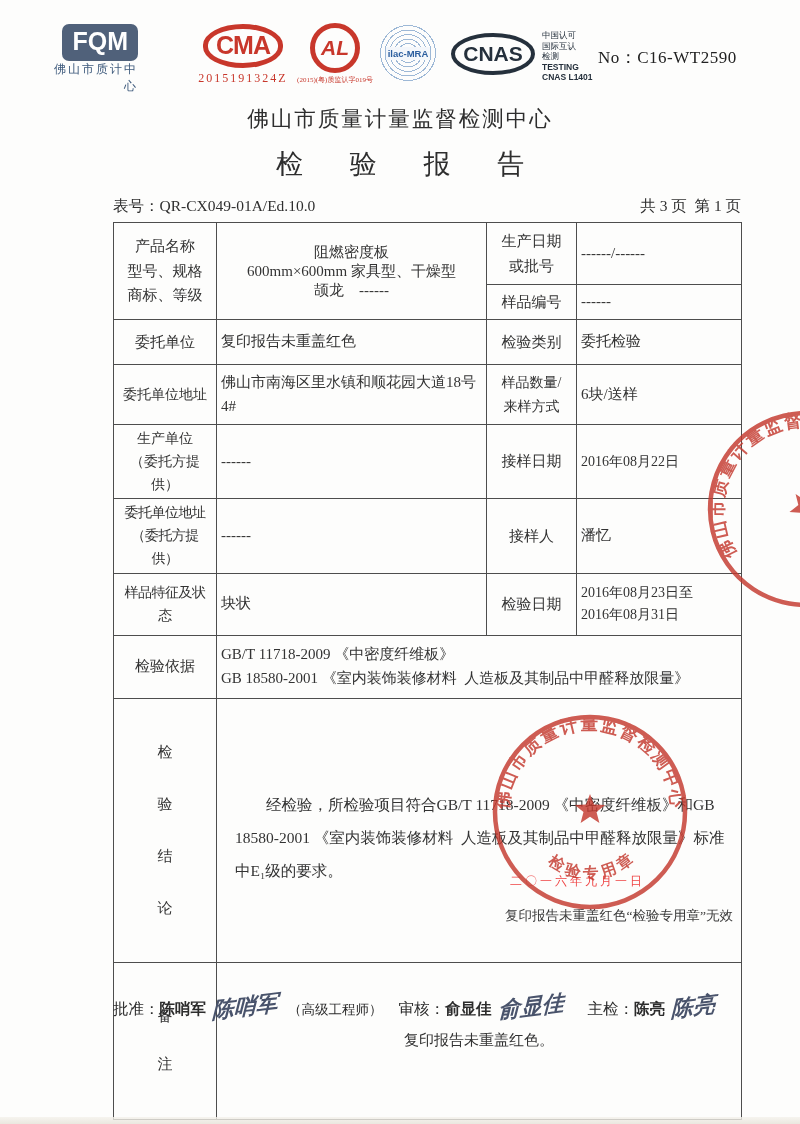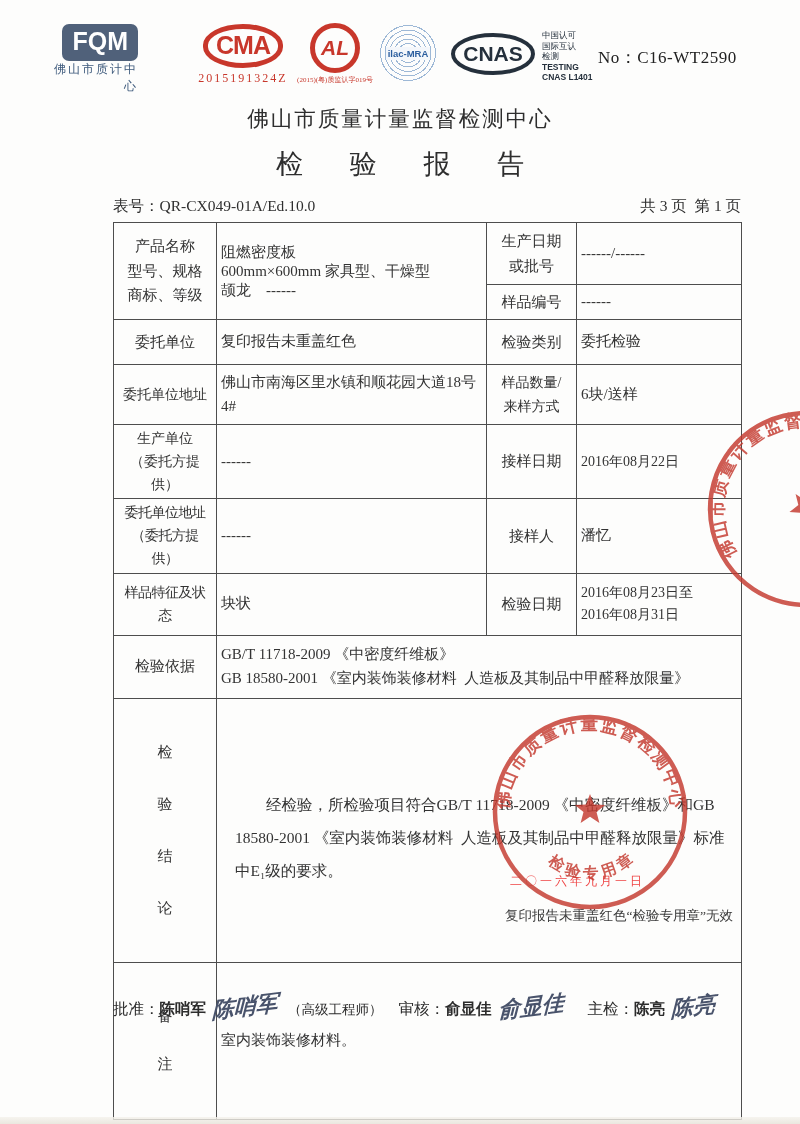--- a/index.html
+++ b/index.html
@@ -41,21 +41,21 @@
             font-size:27px;letter-spacing:20px;text-indent:20px;color:#2e2e2e;}
   .meta{position:absolute;left:113px;top:196px;width:628px;display:flex;
         justify-content:space-between;font-size:15.5px;color:#2f2f2f;}
   .pre{white-space:pre-wrap;}
   
   table.rep{position:absolute;left:113px;top:222px;width:628px;border-collapse:collapse;
             table-layout:fixed;font-size:15px;color:#333;}
   table.rep td{border:1px solid #4d4d4d;padding:2px 4px;vertical-align:middle;}
   td.lab{text-align:center;line-height:1.65;}
   td.val{text-align:left;padding-left:10px;line-height:1.55;}
-  td.ctr{text-align:left;}
+  td.ctr{text-align:center;}
   .small{font-size:14px;}
   .tight{letter-spacing:-0.5px;font-size:14px;}
   .vlabel{display:flex;flex-direction:column;justify-content:space-evenly;
           align-items:center;height:100%;}
   .concl-cell{position:relative;vertical-align:top;}
   .concl-text{margin:14px 8px 0 14px;text-indent:2em;line-height:33px;
               font-size:15.5px;white-space:pre-wrap;}
   .concl-date{position:absolute;right:96px;top:174px;font-size:12px;letter-spacing:3px;color:#ef4444;}
   .concl-note{position:absolute;right:8px;top:208px;font-size:13.5px;color:#3a3a3a;font-family:Liberation Serif, serif;}
   
@@ -212,21 +212,21 @@
         <div class="concl-note">复印报告未重盖红色“检验专用章”无效</div>
       </td>
     </tr>
     <tr>
       <td class="lab" style="height:120px;padding:18px 0;">
         <div class="vlabel">
           <span>备</span>
           <span>注</span>
         </div>
       </td>
-      <td class="ctr" colspan="3">室内装饰装修材料。</td>
+      <td class="ctr" colspan="3">复印报告未重盖红色。</td>
     </tr>
   </tbody>
     </table>
 
   <div class="footer">
     <span>批准：</span><span class="name">陈哨军</span><span class="sig">陈哨军</span><span class="eng-title">（高级工程师）</span><span class="gap1">审核：</span><span class="name">俞显佳</span><span class="sig">俞显佳</span><span class="gap2">主检：</span><span class="name">陈亮</span><span class="sig">陈亮</span>
   </div>
 
   <svg class="stamp stamp-main" width="210" height="210" viewBox="0 0 210 210">
     <defs>

